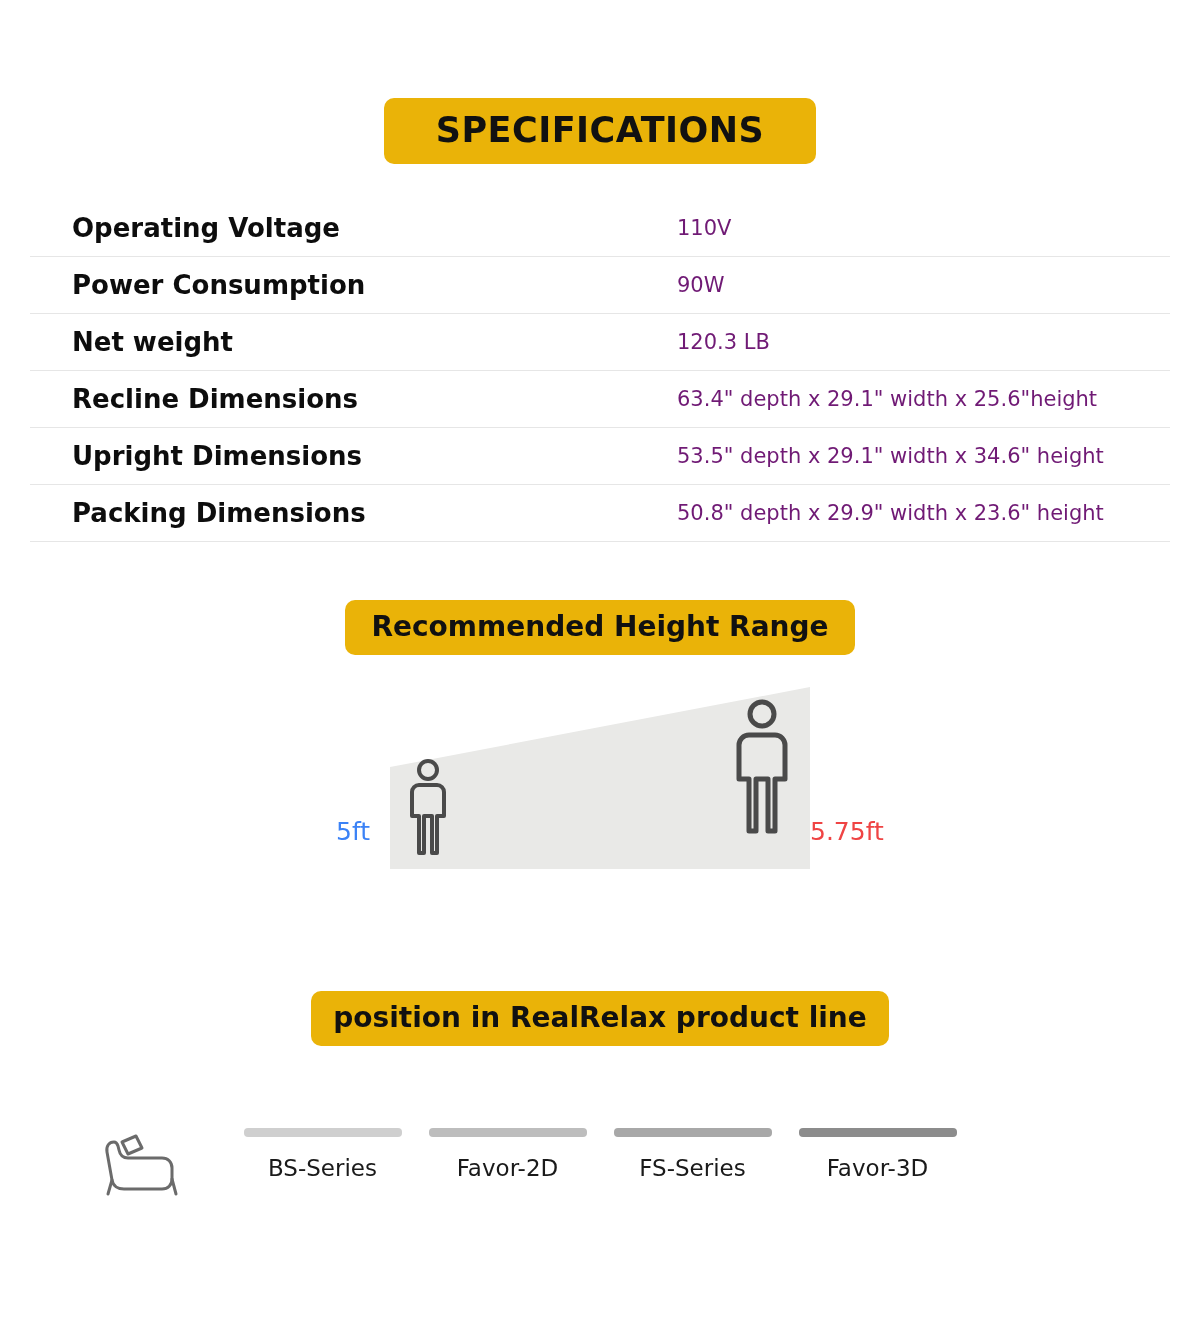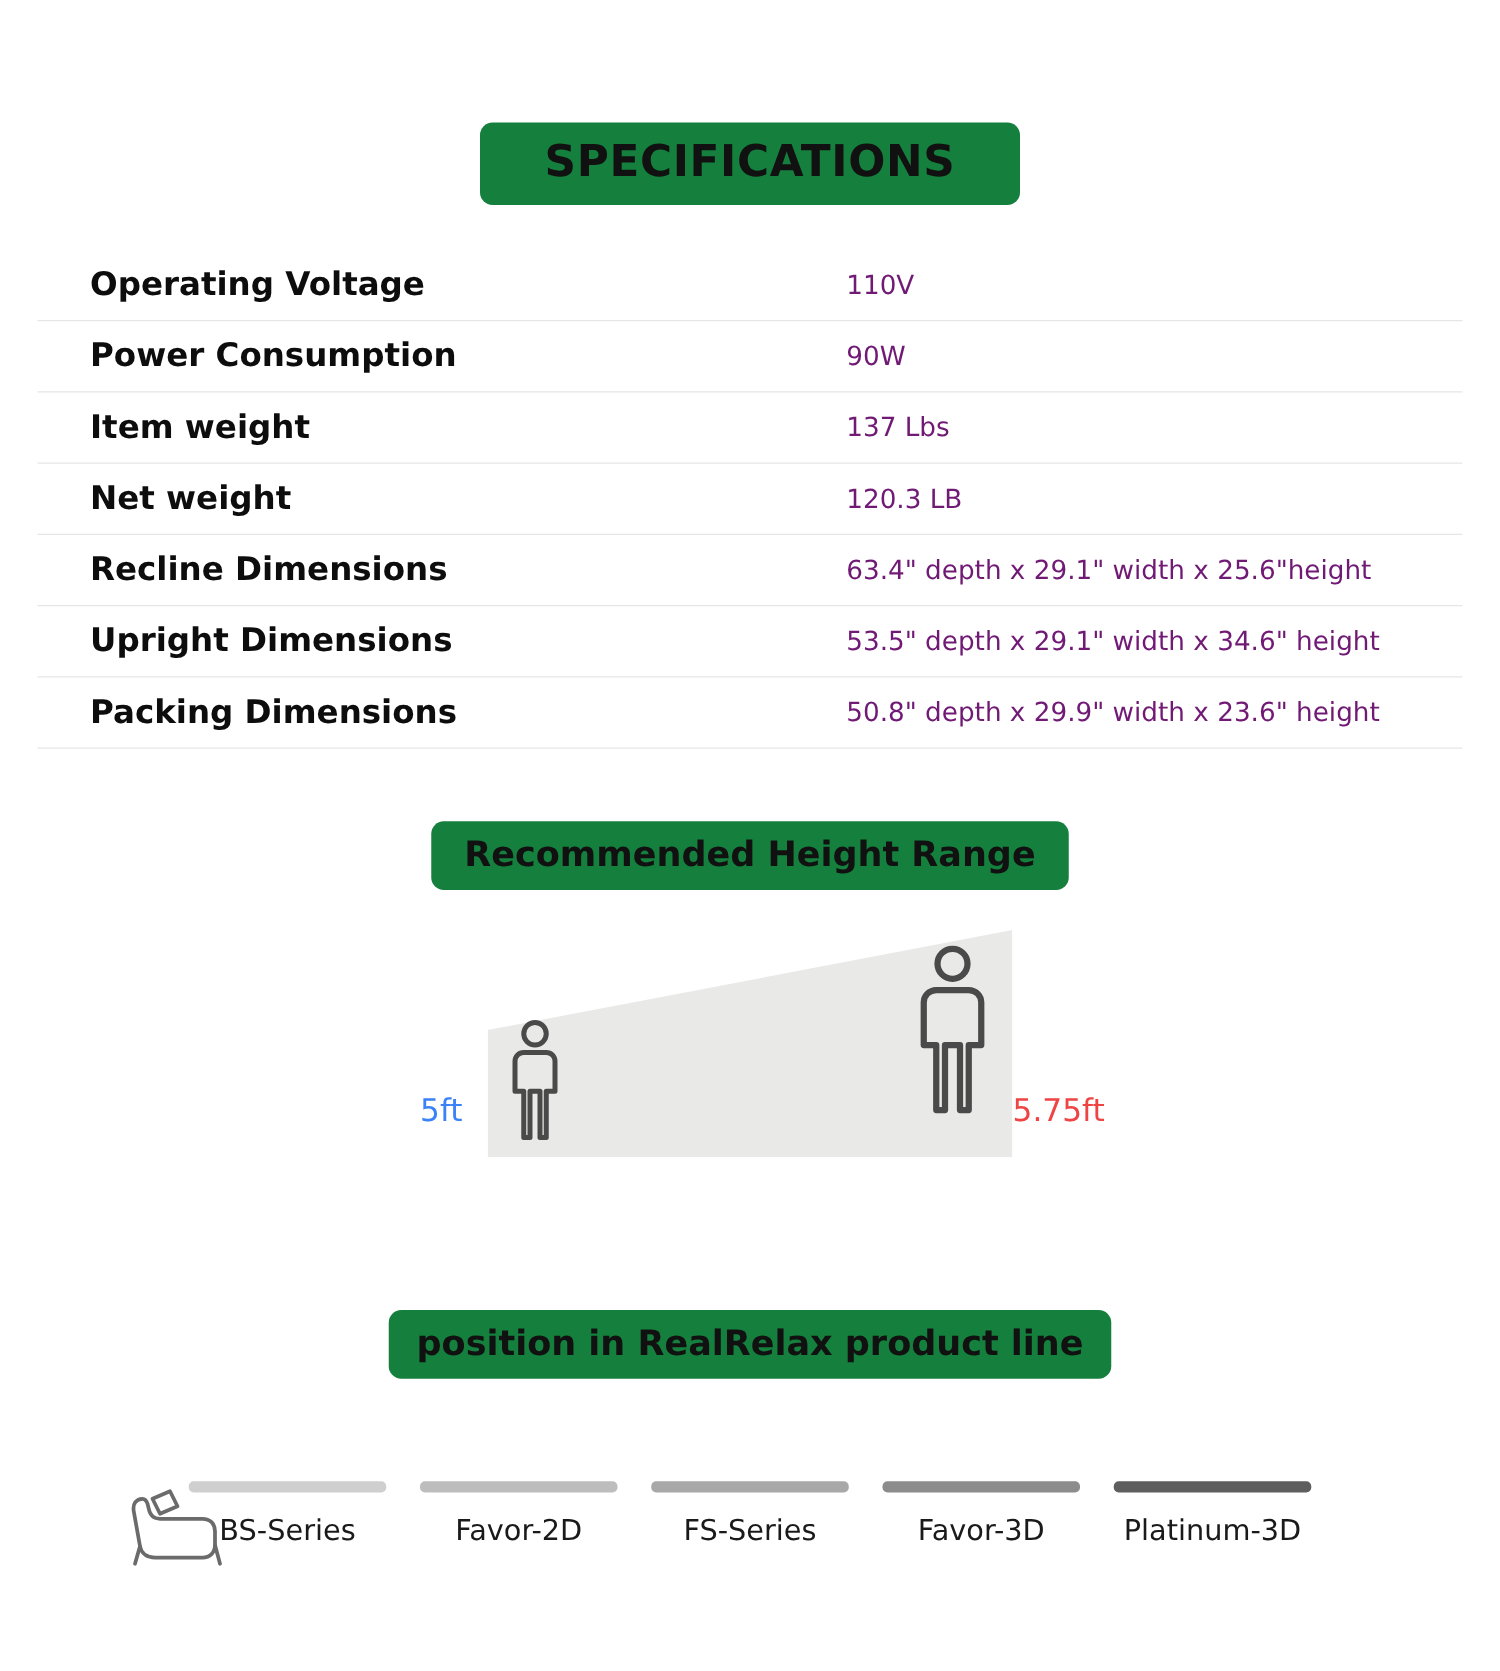--- a/index.html
+++ b/index.html
@@ -15,21 +15,21 @@
     color: #1a1a1a;
     overflow: hidden;
   }
 
   
   .pill-row {
     display: flex;
     justify-content: center;
   }
   .pill {
-    background: #15803d;
+    background: #eab308;
     border-radius: 10px;
     color: #111;
     font-weight: bold;
     text-align: center;
     display: inline-block;
   }
 
   #spec-title-pill {
     margin-top: 98px;
   }
@@ -173,24 +173,20 @@
   <tbody>
     <tr>
       <td class="spec-label">Operating Voltage</td>
       <td class="spec-value">110V</td>
     </tr>
     <tr>
       <td class="spec-label">Power Consumption</td>
       <td class="spec-value">90W</td>
     </tr>
     <tr>
-      <td class="spec-label">Item weight</td>
-      <td class="spec-value">137 Lbs</td>
-    </tr>
-    <tr>
       <td class="spec-label">Net weight</td>
       <td class="spec-value">120.3 LB</td>
     </tr>
     <tr>
       <td class="spec-label">Recline Dimensions</td>
       <td class="spec-value">63.4" depth x 29.1" width x 25.6"height</td>
     </tr>
     <tr>
       <td class="spec-label">Upright Dimensions</td>
       <td class="spec-value">53.5" depth x 29.1" width x 34.6" height</td>
@@ -244,18 +240,14 @@
       <div class="bar-label">Favor-2D</div>
     </div>
     <div class="bar-item">
       <div class="bar" style="background:#a8a8a8"></div>
       <div class="bar-label">FS-Series</div>
     </div>
     <div class="bar-item">
       <div class="bar" style="background:#8c8c8c"></div>
       <div class="bar-label">Favor-3D</div>
     </div>
-    <div class="bar-item">
-      <div class="bar" style="background:#5e5e5e"></div>
-      <div class="bar-label">Platinum-3D</div>
-    </div>
   </div>
 </div>
 
 </body></html>

